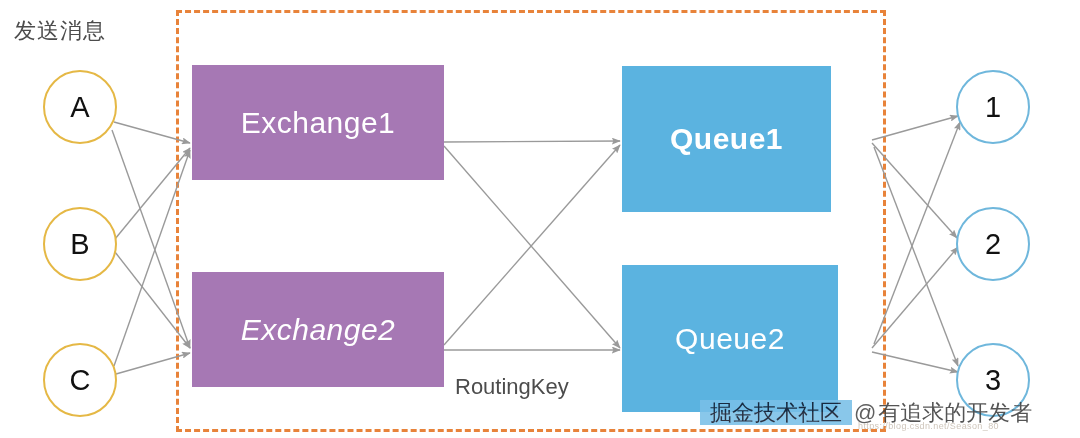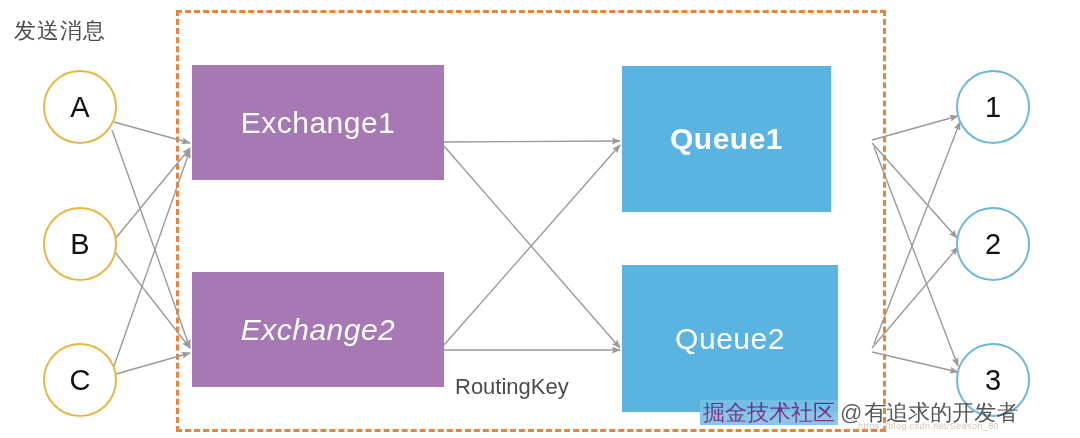--- a/index.html
+++ b/index.html
@@ -111,22 +111,22 @@
     left: 700px;
     top: 398px;
     z-index: 4;
     white-space: nowrap;
     font-size: 22px;
     color: #3d3d3d;
     opacity: 0.88;
   }
   .watermark .wm-brand {
     background: #79c0e8;
-    color: #701a75;
-    padding: 0 3px;
+    color: #0f172a;
+    padding: 0 10px;
   }
   .watermark .wm-at { color: #4a4a4a; padding: 0 2px; }
   .watermark-url {
     position: absolute;
     left: 858px;
     top: 421px;
     z-index: 4;
     font-size: 9px;
     color: #cfc6bb;
     white-space: nowrap;

